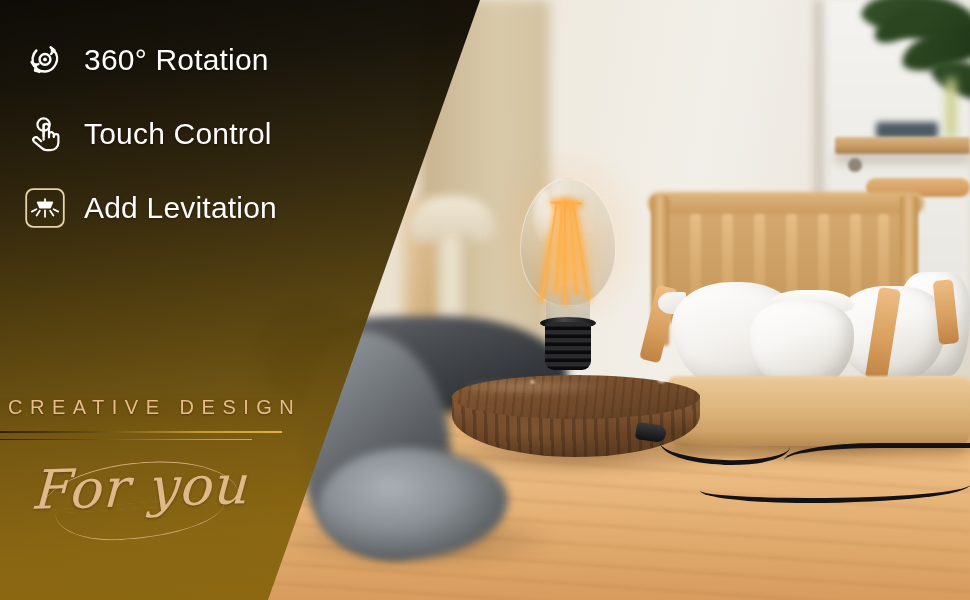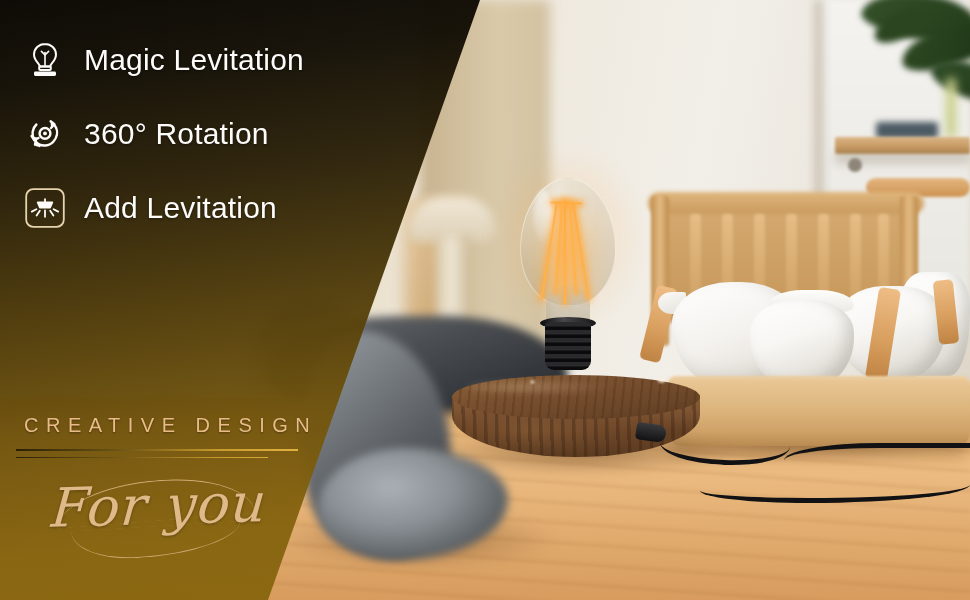--- a/index.html
+++ b/index.html
@@ -320,21 +320,21 @@
   .feature .label{
     color:#fdfcfa;
     font-size:30px;
     letter-spacing:.2px;
     font-weight:400;
     white-space:nowrap;
     text-shadow:0 1px 3px rgba(0,0,0,.45);
   }
 
   
-  .tagline{position:absolute;left:0;top:414px;width:330px;margin-left:16px;}
+  .tagline{position:absolute;left:0;top:396px;width:330px;}
   .tagline .kicker{
     color:#e8bb87;
     font-size:20px;
     letter-spacing:7.5px;
     padding-left:8px;
     white-space:nowrap;
     text-shadow:0 1px 2px rgba(0,0,0,.35);
   }
   .rule-1{
     position:absolute;left:0;top:35px;width:282px;height:2px;
@@ -463,49 +463,49 @@
       <div class="bulb-cap-top"></div>
       <div class="bulb-cap"></div>
     </div>
 
   </div>
 
   <div class="overlay"></div>
 
   <div class="features">
 
-    <div class="feature">
-      <span class="ico">
-        <svg width="44" height="44" viewBox="0 0 44 44" fill="none" stroke="#fdfcfa" stroke-width="2" stroke-linecap="round" stroke-linejoin="round">
-          <path d="M22 6c-6.1 0-11 4.7-11 10.6 0 4.1 2.3 6.6 4 8.6 1 1.2 1.6 2 1.6 3.2h10.8c0-1.2.6-2 1.6-3.2 1.7-2 4-4.5 4-8.6C33 10.7 28.1 6 22 6z"></path>
-          <path d="M22 14.5v14" stroke-width="1.6"></path>
-          <path d="M18.4 13.4 22 17l3.6-3.6" stroke-width="1.6"></path>
-          <rect x="16.2" y="28.6" width="11.6" height="3.4" rx="1"></rect>
-          <rect x="11" y="33.6" width="22" height="4.4" rx="1.4" fill="#fdfcfa" stroke="none"></rect>
-        </svg>
-      </span>
-      <span class="label">Magic Levitation</span>
-    </div>
 
     <div class="feature">
       <span class="ico">
         <svg width="44" height="44" viewBox="0 0 44 44" fill="none" stroke="#fdfcfa" stroke-width="2.4" stroke-linecap="round" stroke-linejoin="round">
           <path d="M30.8 12.4a12 12 0 0 1 1.9 13.9"></path>
           <path d="M11.4 27.8a12 12 0 0 1 2-15.3"></path>
           <path d="M31.9 27.5a12 12 0 0 1-19.3 2.1"></path>
           <path d="M27.6 9.2l3.8 3.1-3.4 3.7" fill="#fdfcfa"></path>
           <path d="M8.6 24.1l2.6 4.1 4.3-2.2" fill="#fdfcfa"></path>
           <path d="M16.5 33.9l-4.5-1.3 1-4.7" fill="#fdfcfa"></path>
           <circle cx="22" cy="21.4" r="5.4"></circle>
           <circle cx="22" cy="21.4" r="1.9" fill="#fdfcfa" stroke="none"></circle>
         </svg>
       </span>
       <span class="label">360° Rotation</span>
     </div>
 
+    <div class="feature">
+      <span class="ico">
+        <svg width="44" height="44" viewBox="0 0 44 44" fill="none" stroke="#fdfcfa" stroke-width="2.2" stroke-linecap="round" stroke-linejoin="round">
+          <circle cx="20.6" cy="12.6" r="6.2"></circle>
+          <path d="M20.6 12.6v15.1"></path>
+          <path d="M20.6 24.2v-9.6a2.7 2.7 0 0 1 5.4 0v10.9"></path>
+          <path d="M26 22.6a2.4 2.4 0 0 1 4.8 0v2.4"></path>
+          <path d="M30.8 24.4a2.3 2.3 0 0 1 4.6 0v6.2c0 4.4-3.4 7.6-8 7.6h-3.6c-2.2 0-3.7-.8-5.2-2.3L11 29.6a2.6 2.6 0 0 1 3.8-3.6l3.4 3.3"></path>
+        </svg>
+      </span>
+      <span class="label">Touch Control</span>
+    </div>
 
     <div class="feature">
       <span class="ico">
         <svg width="44" height="44" viewBox="0 0 44 44" fill="none" stroke="#e7d3ae" stroke-width="1.8" stroke-linecap="round" stroke-linejoin="round">
           <rect x="3.2" y="3.2" width="37.6" height="37.6" rx="7"></rect>
           <path d="M14.6 16.4h14.8l-2.3 5.4H16.9z" fill="#fdfcfa" stroke="#fdfcfa" stroke-width="1.6"></path>
           <path d="M22 13.2v3.2" stroke="#fdfcfa" stroke-width="1.8"></path>
           <path d="M22 24.4v6.4" stroke="#fdfcfa" stroke-width="1.8"></path>
           <path d="M16.8 24.8l-3.2 4.8" stroke="#fdfcfa" stroke-width="1.8"></path>
           <path d="M27.2 24.8l3.2 4.8" stroke="#fdfcfa" stroke-width="1.8"></path>

